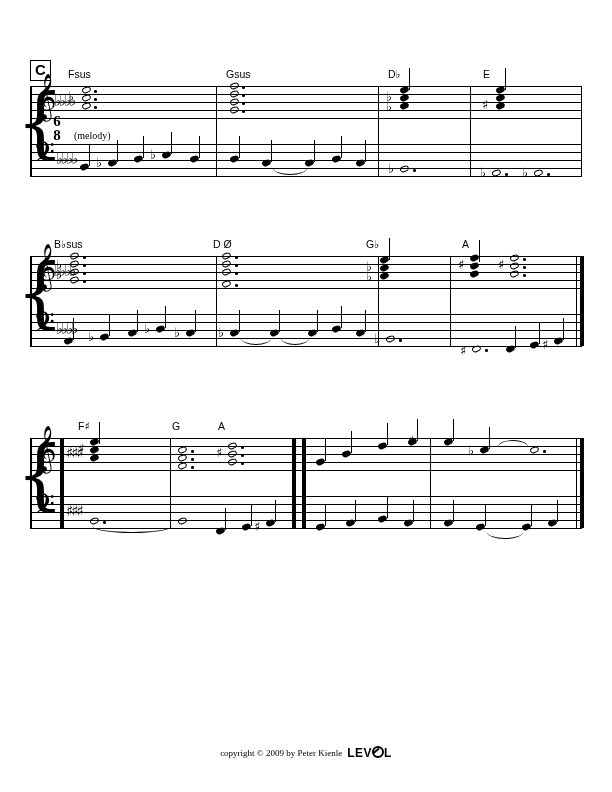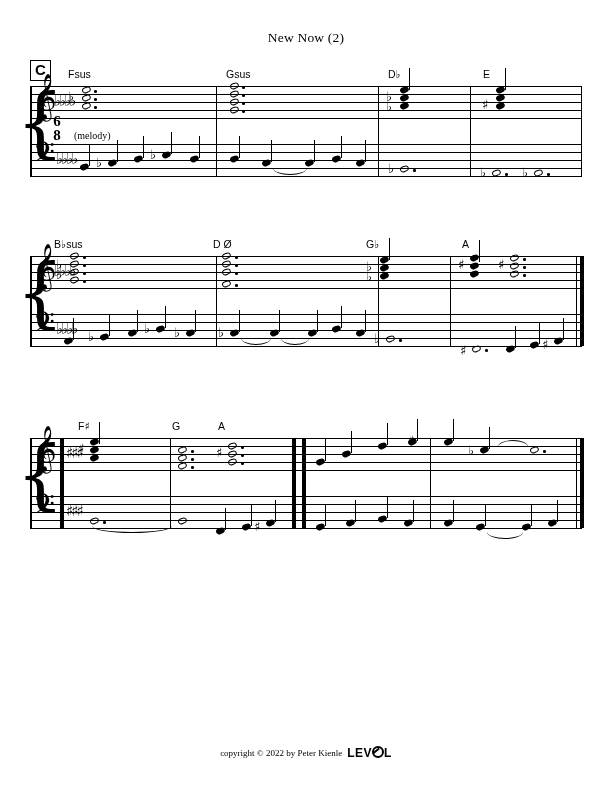--- a/index.html
+++ b/index.html
@@ -224,21 +224,20 @@
     height: 2px;
     background: #000;
     transform: rotate(-40deg);
   }
 </style>
 </head>
 <body>
 
 <div class="page">
 
-  <div class="title">New Now (2)</div>
 
   <div class="section-marker" style="left:30px; top:60px;">C</div>
 
   <div class="system" style="top:82px;">
 
     <div class="brace" style="top:2px;">{</div>
 
     <div class="staff" style="top:4px;">
       <div class="line"></div>
       <div class="line"></div>
@@ -592,18 +591,18 @@
     <div class="stem" style="left:455px; top:70px; height:22px;"></div>
     <div class="tie" style="left:457px; top:98px; width:36px;"></div>
     <div class="note" style="left:492px; top:90px;"></div>
     <div class="stem" style="left:501px; top:70px; height:22px;"></div>
     <div class="note" style="left:518px; top:86px;"></div>
     <div class="stem" style="left:527px; top:66px; height:22px;"></div>
   </div>
 
   <div class="footer">
     <span class="footer-row">
-      <span>copyright © 2022 by Peter Kienle</span>
+      <span>copyright © 2009 by Peter Kienle</span>
       <span class="logo"><span>LEV</span><span class="ring"></span><span>L</span></span>
     </span>
   </div>
 
 </div>
 
 </body></html>

